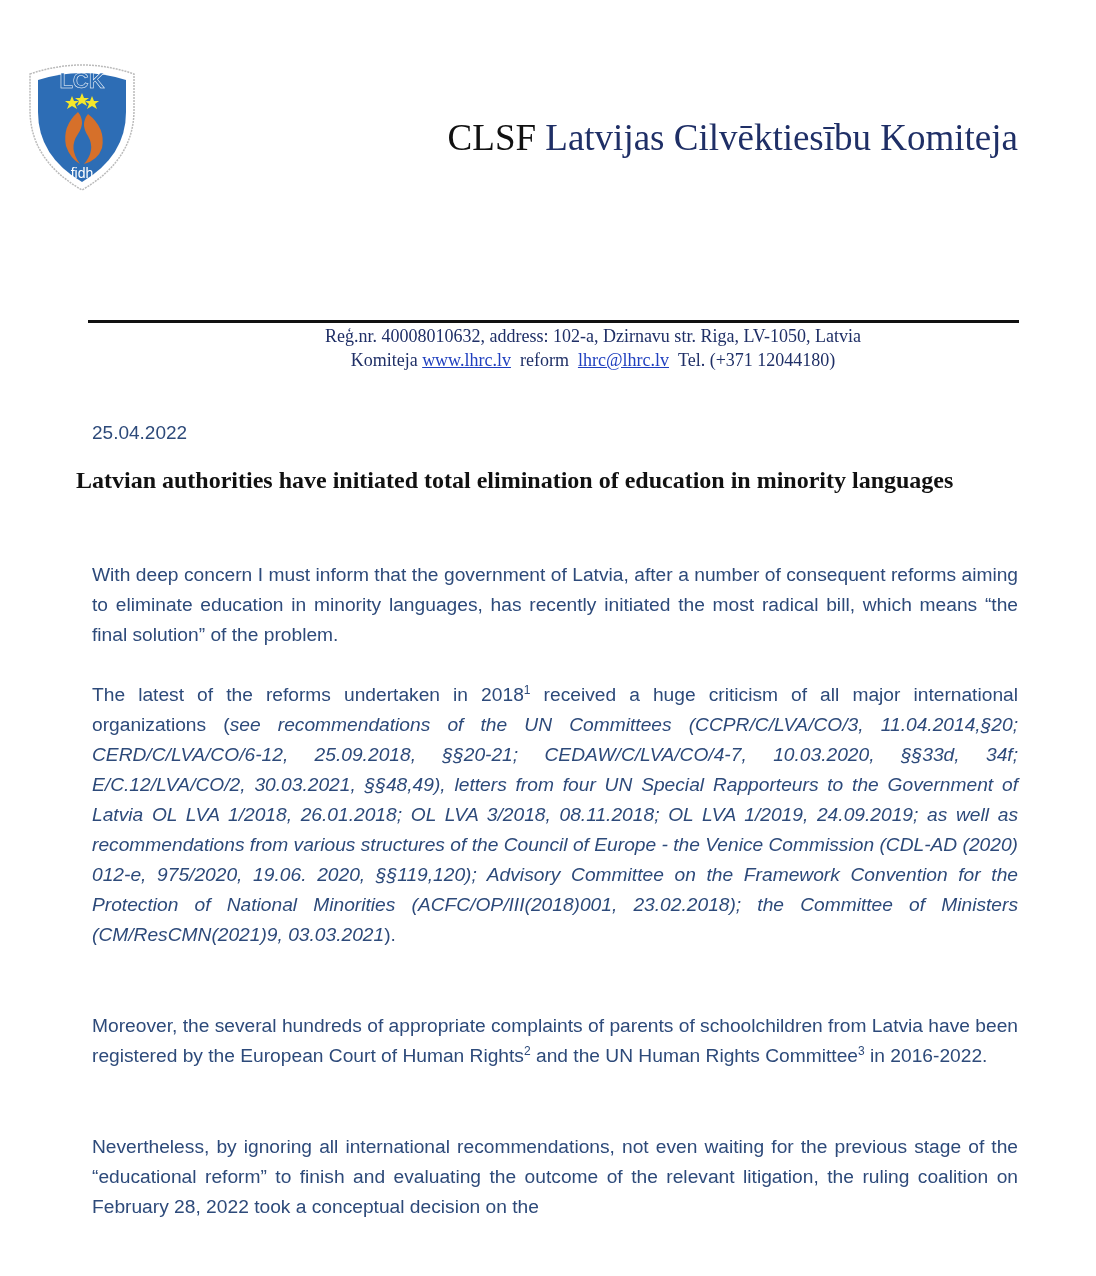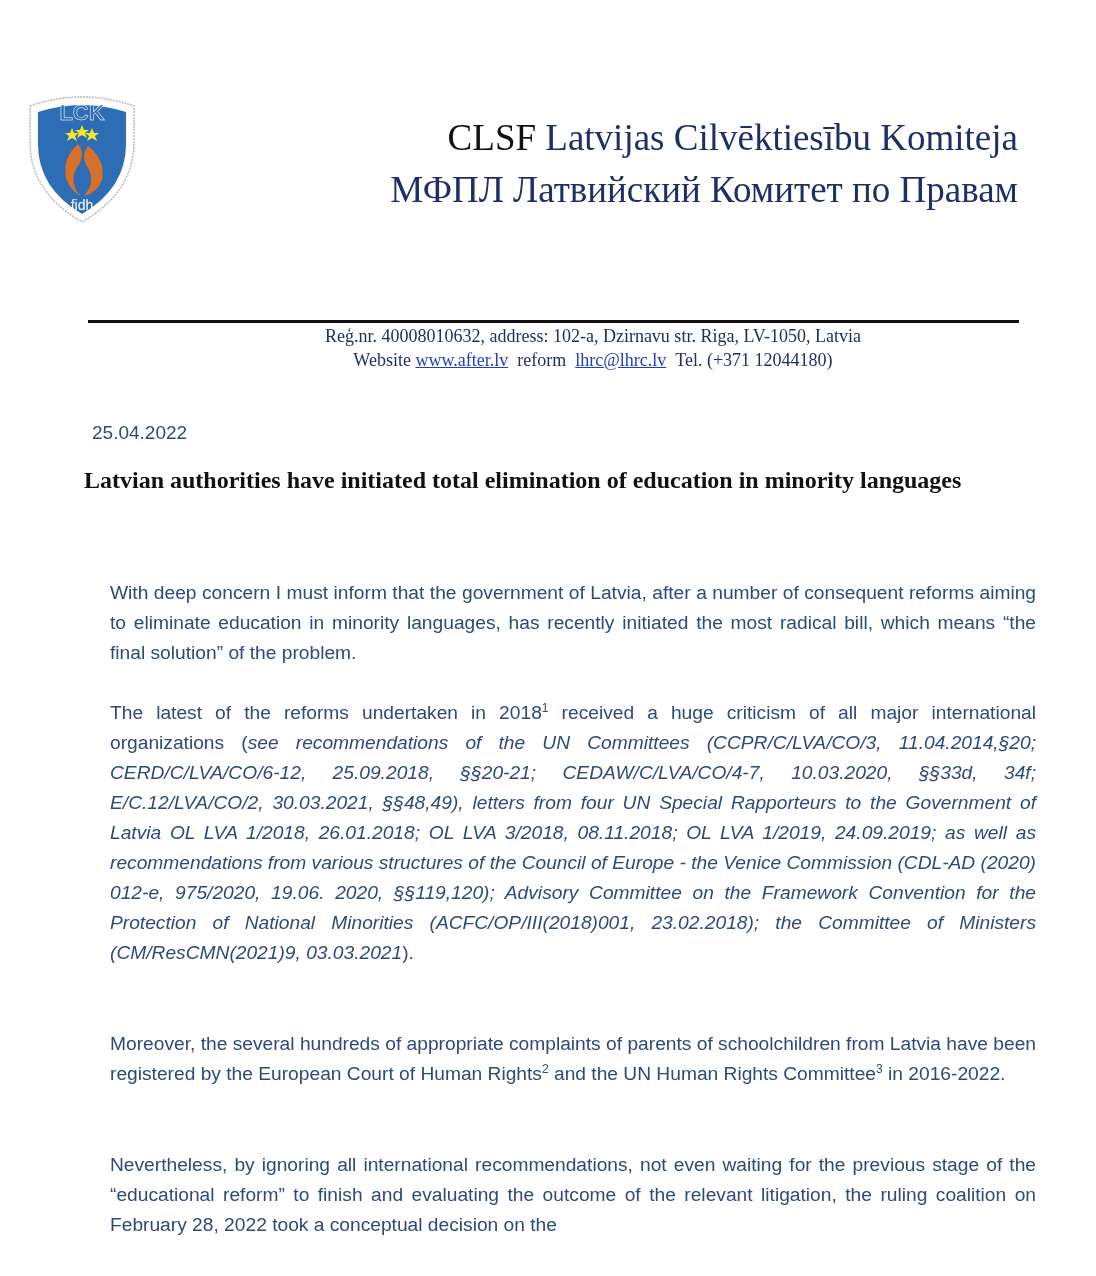--- a/index.html
+++ b/index.html
@@ -1,43 +1,43 @@
 <!DOCTYPE html>
 <html><head>
 <meta charset="utf-8">
 <style>
   html, body { margin: 0; padding: 0; background: #ffffff; }
   body { width: 1096px; height: 1276px; position: relative; overflow: hidden; }
-  .logo { position: absolute; left: 22px; top: 92px; width: 120px; height: 132px; text-align: right; }
+  .logo { position: absolute; left: 22px; top: 60px; width: 120px; height: 132px; text-align: right; }
   .org-title {
     position: absolute; right: 78px; top: 112px; width: 760px;
     text-align: right; font-family: "Liberation Serif", serif;
     font-size: 37px; line-height: 52px; color: #1f2f66;
   }
   .org-title .black { color: #111111; }
   .rule { position: absolute; left: 88px; width: 931px; top: 320px; height: 3px; background: #111; }
   .contact {
     position: absolute; left: 88px; width: 1010px; top: 324px;
     text-align: center; font-family: "Liberation Serif", serif;
     font-size: 18px; line-height: 24px; color: #1f2f66;
   }
   .contact a { color: #1f3fbf; text-decoration: underline; }
   .date {
     position: absolute; left: 92px; top: 422px;
     font-family: "Liberation Sans", sans-serif; font-size: 19px; color: #2d4a7a;
   }
   .headline {
-    position: absolute; left: 84px; top: 464px; width: 928px;
+    position: absolute; left: 76px; top: 464px; width: 928px;
     font-family: "Liberation Serif", serif; font-weight: bold;
     font-size: 24px; line-height: 33px; color: #111;
   }
   .para {
     position: absolute; left: 92px; width: 926px;
     font-family: "Liberation Sans", sans-serif; font-size: 19.2px; line-height: 30px;
-    color: #2d4a7a; text-align: justify; margin: 18px;
+    color: #2d4a7a; text-align: justify; margin: 0;
   }
   .para i { font-style: italic; }
   sup { font-size: 12px; line-height: 0; vertical-align: super; }
 </style>
 </head>
 <body>
 
 <div class="logo">
   <svg width="120" height="132" viewBox="0 0 120 132">
     <path d="M8 14 Q60 -4 112 14 L112 50 Q112 100 60 130 Q8 100 8 50 Z" fill="#ffffff" stroke="#bbbbbb" stroke-width="1.5" stroke-dasharray="2 1"></path>
@@ -49,30 +49,29 @@
       <polygon points="70,36 72,41 77,41 73,44 75,49 70,46 65,49 67,44 63,41 68,41"></polygon>
     </g>
     <path d="M56 52 Q40 66 44 86 Q48 98 58 104 Q46 88 56 74 Q64 62 56 52 Z" fill="#d6702a"></path>
     <path d="M66 54 Q84 68 80 88 Q76 100 62 104 Q74 90 66 76 Q58 64 66 54 Z" fill="#d6702a"></path>
     <text x="60" y="118" text-anchor="middle" font-family="Liberation Sans, sans-serif" font-size="14" fill="#ffffff">fidh</text>
   </svg>
 </div>
 
 <div class="org-title">
   <div><span class="black">CLSF</span> <span>Latvijas Cilvēktiesību Komiteja</span></div>
-  <div>МФПЛ Латвийский Комитет по Правам</div>
 </div>
 
 <div class="rule"></div>
 
 <div class="contact">
   <div>Reģ.nr. 40008010632, address: 102-a, Dzirnavu str. Riga, LV-1050, Latvia</div>
   <div>
-    <span>Website</span>
-    <a>www.after.lv</a>
+    <span>Komiteja</span>
+    <a>www.lhrc.lv</a>
     &nbsp;<span>reform</span>&nbsp;
     <a>lhrc@lhrc.lv</a>
     &nbsp;<span>Tel. (+371 12044180)</span>
   </div>
 </div>
 
 <div class="date">25.04.2022</div>
 
 <div class="headline">Latvian authorities have initiated total elimination of education in minority languages</div>
 

